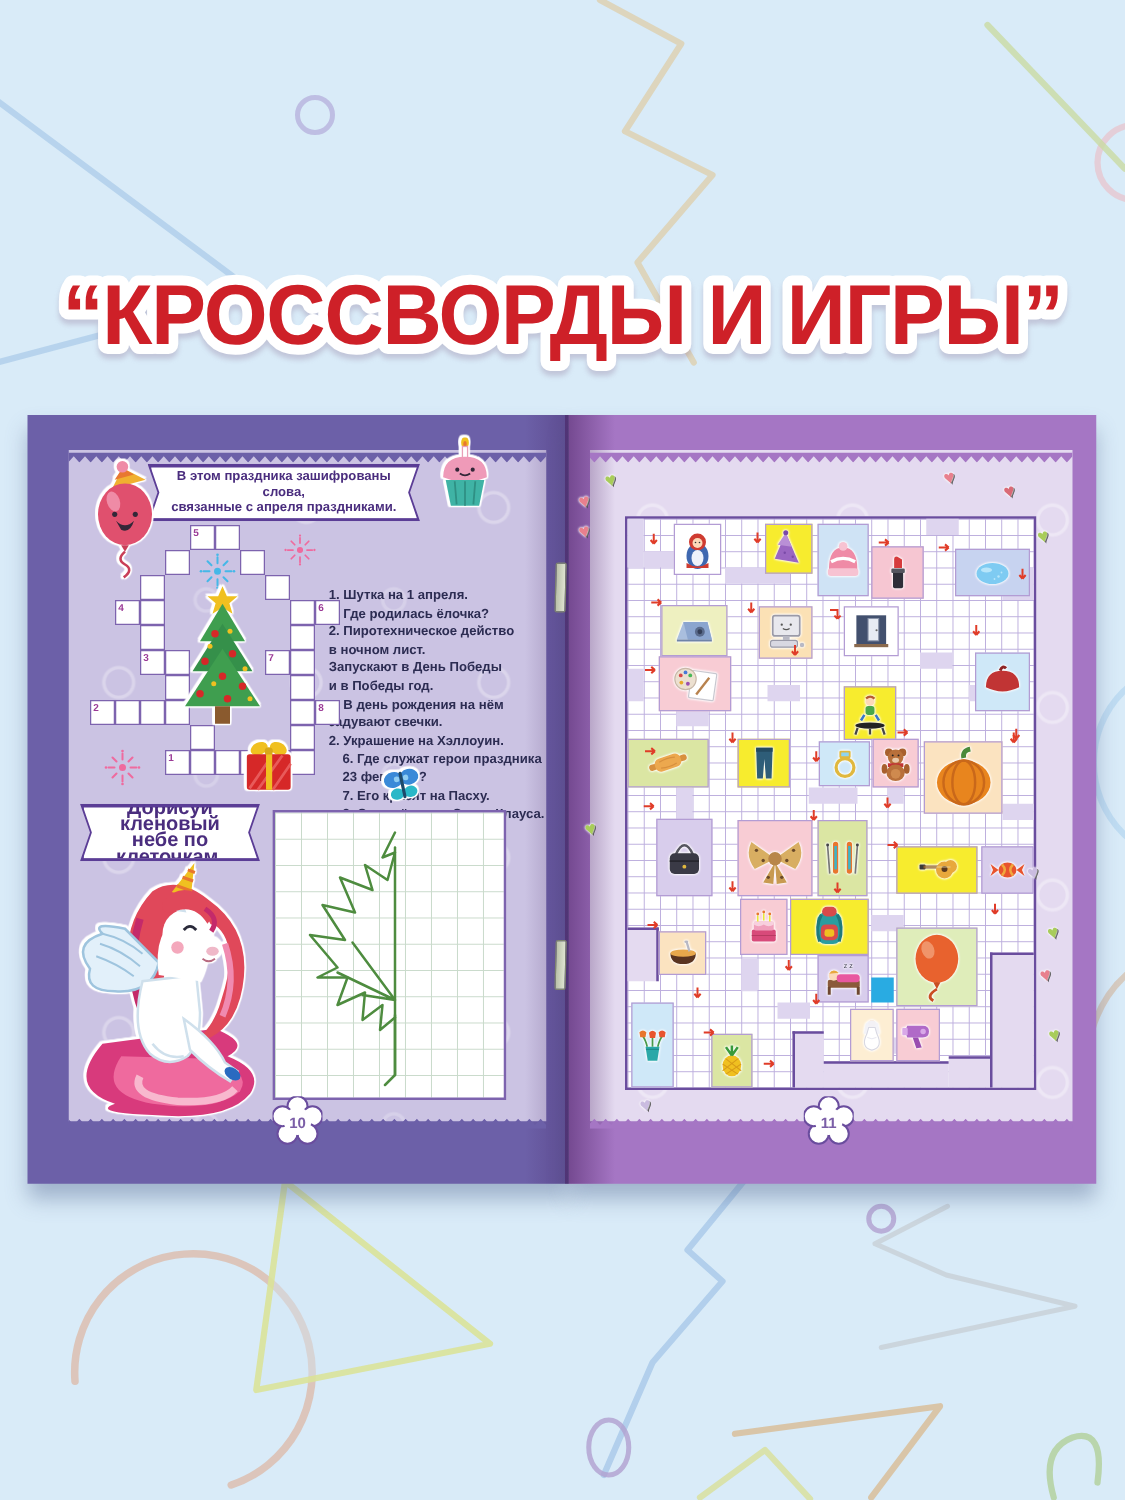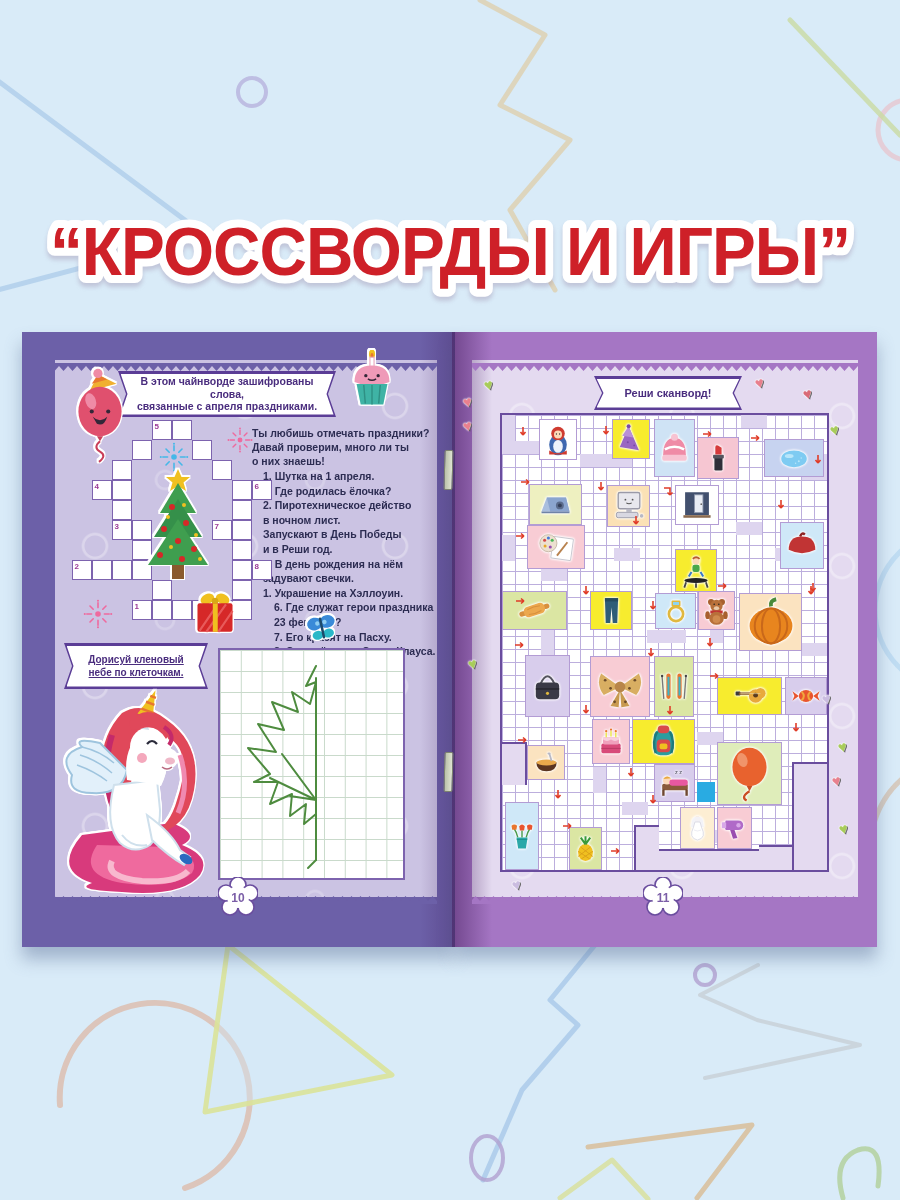--- a/index.html
+++ b/index.html
@@ -39,21 +39,21 @@
   
   .ribbon{position:absolute;clip-path:polygon(0 0,100% 0,calc(100% - 8px) 50%,100% 100%,0 100%,8px 50%);
      background:#5b3d96;}
   .ribbon-in{position:absolute;left:2.5px;top:2.5px;right:2.5px;bottom:2.5px;background:#fff;
      clip-path:polygon(0 0,100% 0,calc(100% - 7px) 50%,100% 100%,0 100%,7px 50%);
      display:flex;align-items:center;justify-content:center;text-align:center;
      font-weight:bold;color:#4a2d7e;}
   #banner-chainword{left:118px;top:371px;width:218px;height:46px;}
   #banner-chainword .ribbon-in{font-size:10.5px;line-height:12.5px;padding:0 10px;}
   #banner-leaf{left:64px;top:643px;width:144px;height:46px;}
-  #banner-leaf .ribbon-in{font-size:10px;line-height:13px;padding:0 8px;text-decoration:underline;}
+  #banner-leaf .ribbon-in{font-size:16px;line-height:13px;padding:0 8px;}
   #banner-scanword{left:594px;top:376px;width:148px;height:34px;}
   #banner-scanword .ribbon-in{font-size:11px;}
   
   #intro{left:252px;top:426px;width:190px;font-size:10.5px;font-weight:bold;
      line-height:14.2px;color:#2c2c52;}
   #clues{left:263px;top:469px;width:185px;font-size:10.5px;font-weight:bold;
      line-height:14.6px;color:#2c2c52;}
   .clue-ind{padding-left:11px;}
   
   .cw-cell{position:absolute;width:20px;height:20px;background:#fff;
@@ -131,21 +131,21 @@
   <div class="zigzag" id="zz-rt" style="left:472px;top:357px;width:386px"><svg width="386" height="8" viewBox="0 0 386 8">
         <path d="M0,0 H386 V3 L381.5,8 L377,3 L372.5,8 L368,3 L363.5,8 L359,3 L354.5,8 L350,3 L345.5,8 L341,3 L336.5,8 L332,3 L327.5,8 L323,3 L318.5,8 L314,3 L309.5,8 L305,3 L300.5,8 L296,3 L291.5,8 L287,3 L282.5,8 L278,3 L273.5,8 L269,3 L264.5,8 L260,3 L255.5,8 L251,3 L246.5,8 L242,3 L237.5,8 L233,3 L228.5,8 L224,3 L219.5,8 L215,3 L210.5,8 L206,3 L201.5,8 L197,3 L192.5,8 L188,3 L183.5,8 L179,3 L174.5,8 L170,3 L165.5,8 L161,3 L156.5,8 L152,3 L147.5,8 L143,3 L138.5,8 L134,3 L129.5,8 L125,3 L120.5,8 L116,3 L111.5,8 L107,3 L102.5,8 L98,3 L93.5,8 L89,3 L84.5,8 L80,3 L75.5,8 L71,3 L66.5,8 L62,3 L57.5,8 L53,3 L48.5,8 L44,3 L39.5,8 L35,3 L30.5,8 L26,3 L21.5,8 L17,3 L12.5,8 L8,3 L3.5,8 L-1,3 Z" fill="#a576c4"></path>
       </svg></div>
   <div class="zigzag" id="zz-rb" style="left:472px;top:890px;width:386px"><svg width="386" height="8" viewBox="0 0 386 8">
         <path d="M0,8 H386 V5 L381.5,0 L377,5 L372.5,0 L368,5 L363.5,0 L359,5 L354.5,0 L350,5 L345.5,0 L341,5 L336.5,0 L332,5 L327.5,0 L323,5 L318.5,0 L314,5 L309.5,0 L305,5 L300.5,0 L296,5 L291.5,0 L287,5 L282.5,0 L278,5 L273.5,0 L269,5 L264.5,0 L260,5 L255.5,0 L251,5 L246.5,0 L242,5 L237.5,0 L233,5 L228.5,0 L224,5 L219.5,0 L215,5 L210.5,0 L206,5 L201.5,0 L197,5 L192.5,0 L188,5 L183.5,0 L179,5 L174.5,0 L170,5 L165.5,0 L161,5 L156.5,0 L152,5 L147.5,0 L143,5 L138.5,0 L134,5 L129.5,0 L125,5 L120.5,0 L116,5 L111.5,0 L107,5 L102.5,0 L98,5 L93.5,0 L89,5 L84.5,0 L80,5 L75.5,0 L71,5 L66.5,0 L62,5 L57.5,0 L53,5 L48.5,0 L44,5 L39.5,0 L35,5 L30.5,0 L26,5 L21.5,0 L17,5 L12.5,0 L8,5 L3.5,0 L-1,5 Z" fill="#a576c4"></path>
       </svg></div>
 
   <div id="banner-chainword" class="ribbon">
     <div class="ribbon-in">
         <span>
-      <span>В этом чайнворде зашифрованы слова,</span><br>
+      <span>В этом праздника зашифрованы слова,</span><br>
       <span>связанные с апреля праздниками.</span>
     </span>
       </div>
   </div>
 
   <svg class="abs sticker" style="left:68px;top:358px" width="64" height="108" viewBox="0 0 60 105">
     <path d="M28,16 L46,25 L20,32 Z" fill="#f0b030"></path>
     <path d="M28,16 L37,21 L22,25 Z" fill="#e87830"></path>
     <circle cx="28" cy="15" r="4.5" fill="#ef8ba6"></circle>
     <ellipse cx="30" cy="52" rx="21" ry="24" fill="#e0506e"></ellipse>
@@ -166,35 +166,30 @@
       <circle cx="31" cy="25" r="1.6" fill="#332738"></circle>
     <path d="M21,28 Q25,31 29,28" stroke="#332738" stroke-width="1.4" fill="none"></path>
     <path d="M10,33 H40 L36,53 H14 Z" fill="#3fb3a5"></path>
     <g stroke="#2f9084" stroke-width="1.4">
       <line x1="17" y1="34" x2="18.5" y2="52"></line>
         <line x1="25" y1="34" x2="25" y2="53"></line>
         <line x1="33" y1="34" x2="31.5" y2="52"></line>
     </g>
   </svg>
 
-  <div id="intro" class="abs">
-      <div>Ты любишь отмечать праздники?</div>
-      <div>Давай проверим, много ли ты</div>
-      <div>о них знаешь!</div>
-    </div>
   <div id="clues" class="abs">
       <div>1. Шутка на 1 апреля.</div>
       <div>2. Где родилась ёлочка?</div>
       <div>2. Пиротехническое действо</div>
       <div>в ночном лист.</div>
       <div>Запускают в День Победы</div>
-      <div>и в Реши год.</div>
+      <div>и в Победы год.</div>
       <div>4. В день рождения на нём</div>
       <div>задувают свечки.</div>
-      <div>1. Украшение на Хэллоуин.</div>
+      <div>2. Украшение на Хэллоуин.</div>
       <div class="clue-ind">6. Где служат герои праздника</div>
       <div class="clue-ind">23 февраля?</div>
       <div class="clue-ind">7. Его красят на Пасху.</div>
       <div class="clue-ind">8. Он везёт сани Санта-Клауса.</div>
     </div>
 
   <div id="chainword" class="abs" style="left:0;top:0">
       <div class="cw-cell" style="left: 152px; top: 420px;">
         <span class="cw-num">5</span>
       </div>
@@ -394,25 +389,20 @@
       <circle cx="20" cy="8" r="8"></circle>
         <circle cx="32" cy="16" r="8"></circle>
         <circle cx="28" cy="30" r="8"></circle>
       <circle cx="12" cy="30" r="8"></circle>
         <circle cx="8" cy="16" r="8"></circle>
     </g>
     <circle cx="20" cy="20" r="11" fill="#fff"></circle>
     <text x="20" y="25" text-anchor="middle" font-size="12" font-weight="bold" fill="#7b5ea7">11</text>
   </svg>
 
-  <div id="banner-scanword" class="ribbon">
-    <div class="ribbon-in">
-        <span>Реши сканворд!</span>
-      </div>
-  </div>
 
   <div id="scanword" class="abs">
       <div class="blocked" style="left: 0px; top: 0px; width: 13px; height: 39px;"></div>
       <div class="blocked" style="left: 13px; top: 26px; width: 26px; height: 13px;"></div>
       <div class="blocked" style="left: 78px; top: 39px; width: 52px; height: 13px;"></div>
       <div class="blocked" style="left: 239px; top: 0px; width: 26px; height: 13px;"></div>
       <div class="blocked" style="left: 300px; top: 39px; width: 25px; height: 26px;"></div>
       <div class="blocked" style="left: 0px; top: 120px; width: 13px; height: 26px;"></div>
       <div class="blocked" style="left: 39px; top: 153px; width: 26px; height: 13px;"></div>
       <div class="blocked" style="left: 112px; top: 133px; width: 26px; height: 13px;"></div>

